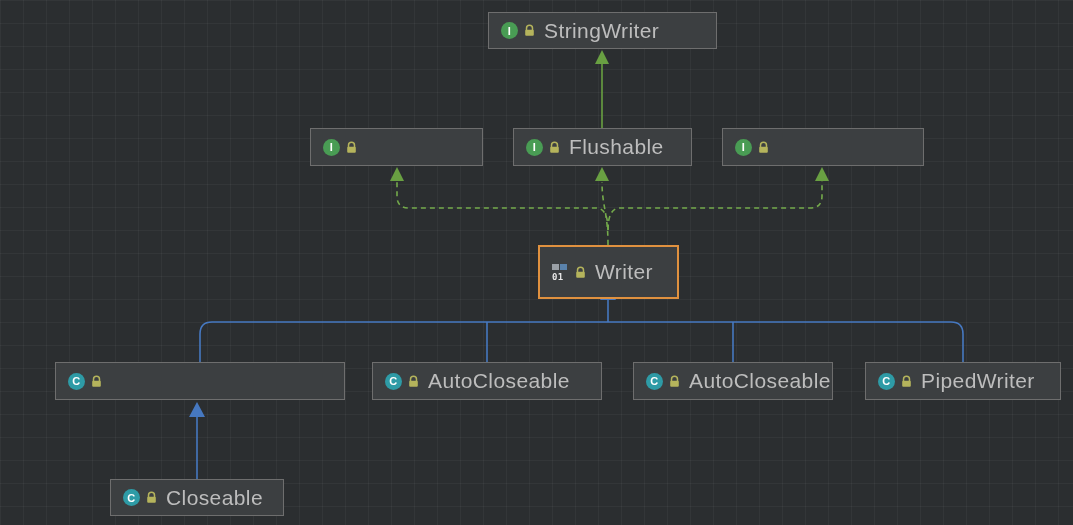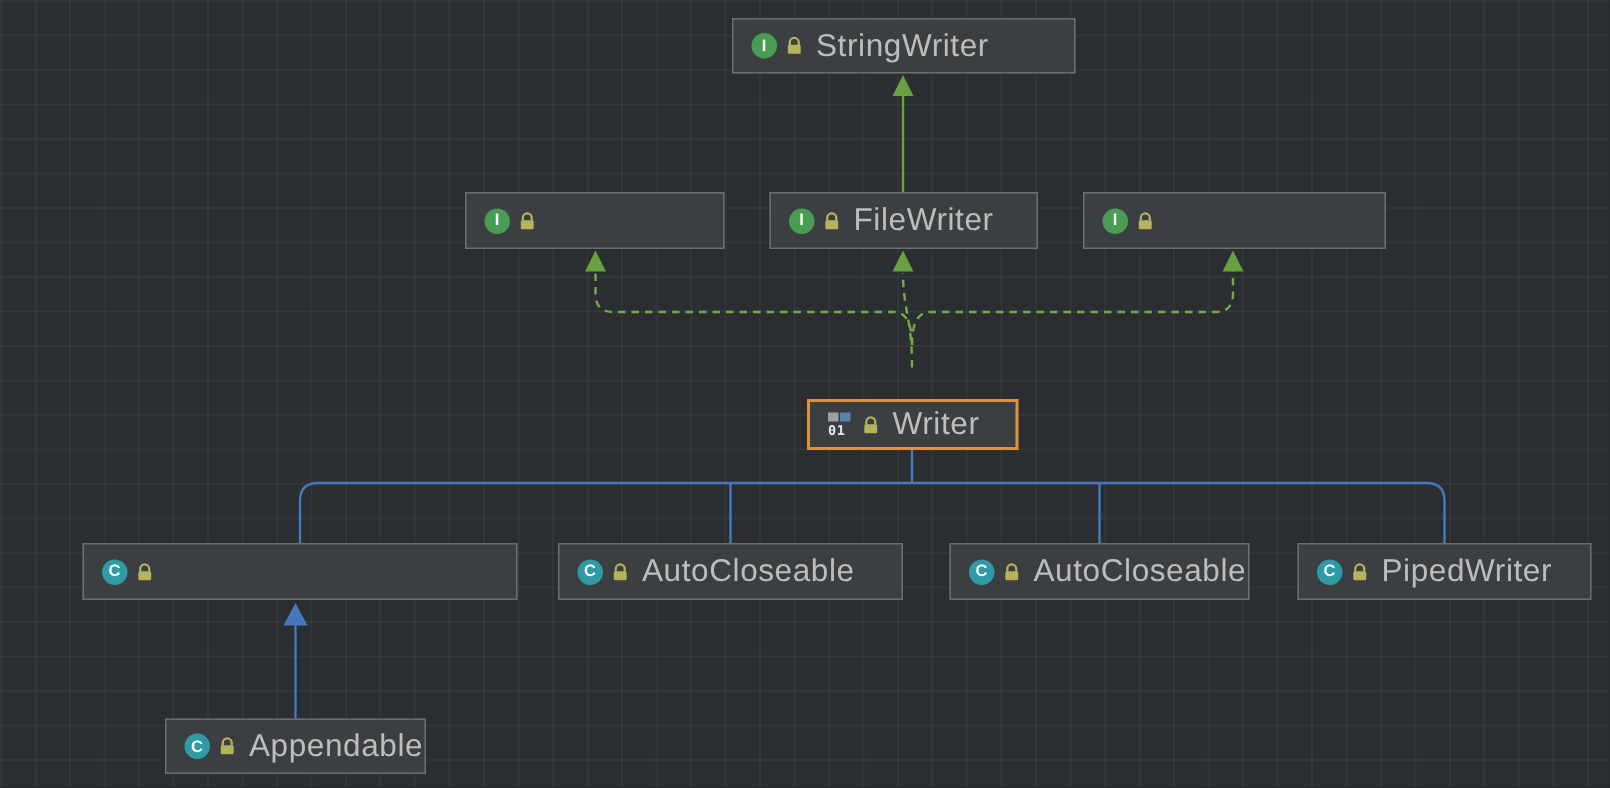--- a/index.html
+++ b/index.html
@@ -105,34 +105,34 @@
   </div>
 
   <div class="node" style="left:513px;top:128px;width:179px;height:38px;">
     <span class="badge iface">I</span>
     <span class="lock">
       <svg width="13" height="13" viewBox="0 0 13 13">
           <path d="M3.5 6 V4.3 a3 3 0 0 1 6 0 V6" stroke="#b5b45c" stroke-width="1.5" fill="none"></path>
           <rect x="2.2" y="5.8" width="8.6" height="6" rx="1" fill="#b5b45c"></rect>
         </svg>
     </span>
-    <span class="lbl">FileWriter</span>
+    <span class="lbl">Flushable</span>
   </div>
 
   <div class="node" style="left:722px;top:128px;width:202px;height:38px;">
     <span class="badge iface">I</span>
     <span class="lock">
       <svg width="13" height="13" viewBox="0 0 13 13">
           <path d="M3.5 6 V4.3 a3 3 0 0 1 6 0 V6" stroke="#b5b45c" stroke-width="1.5" fill="none"></path>
           <rect x="2.2" y="5.8" width="8.6" height="6" rx="1" fill="#b5b45c"></rect>
         </svg>
     </span>
   </div>
 
-  <div class="node selected" style="left:538px;top:245px;width:141px;height:34px;margin-top:21px;">
+  <div class="node selected" style="left:538px;top:245px;width:141px;height:54px;">
     <span class="abicon">
       <span class="sq1"></span>
       <span class="sq2"></span>
       <span class="num">01</span>
     </span>
     <span class="lock">
       <svg width="13" height="13" viewBox="0 0 13 13">
           <path d="M3.5 6 V4.3 a3 3 0 0 1 6 0 V6" stroke="#b5b45c" stroke-width="1.5" fill="none"></path>
           <rect x="2.2" y="5.8" width="8.6" height="6" rx="1" fill="#b5b45c"></rect>
         </svg>
@@ -184,16 +184,16 @@
   </div>
 
   <div class="node" style="left:110px;top:479px;width:174px;height:37px;">
     <span class="badge cls">C</span>
     <span class="lock">
       <svg width="13" height="13" viewBox="0 0 13 13">
           <path d="M3.5 6 V4.3 a3 3 0 0 1 6 0 V6" stroke="#b5b45c" stroke-width="1.5" fill="none"></path>
           <rect x="2.2" y="5.8" width="8.6" height="6" rx="1" fill="#b5b45c"></rect>
         </svg>
     </span>
-    <span class="lbl">Appendable</span>
+    <span class="lbl">Closeable</span>
   </div>
 
 </div>
 
 </body></html>

